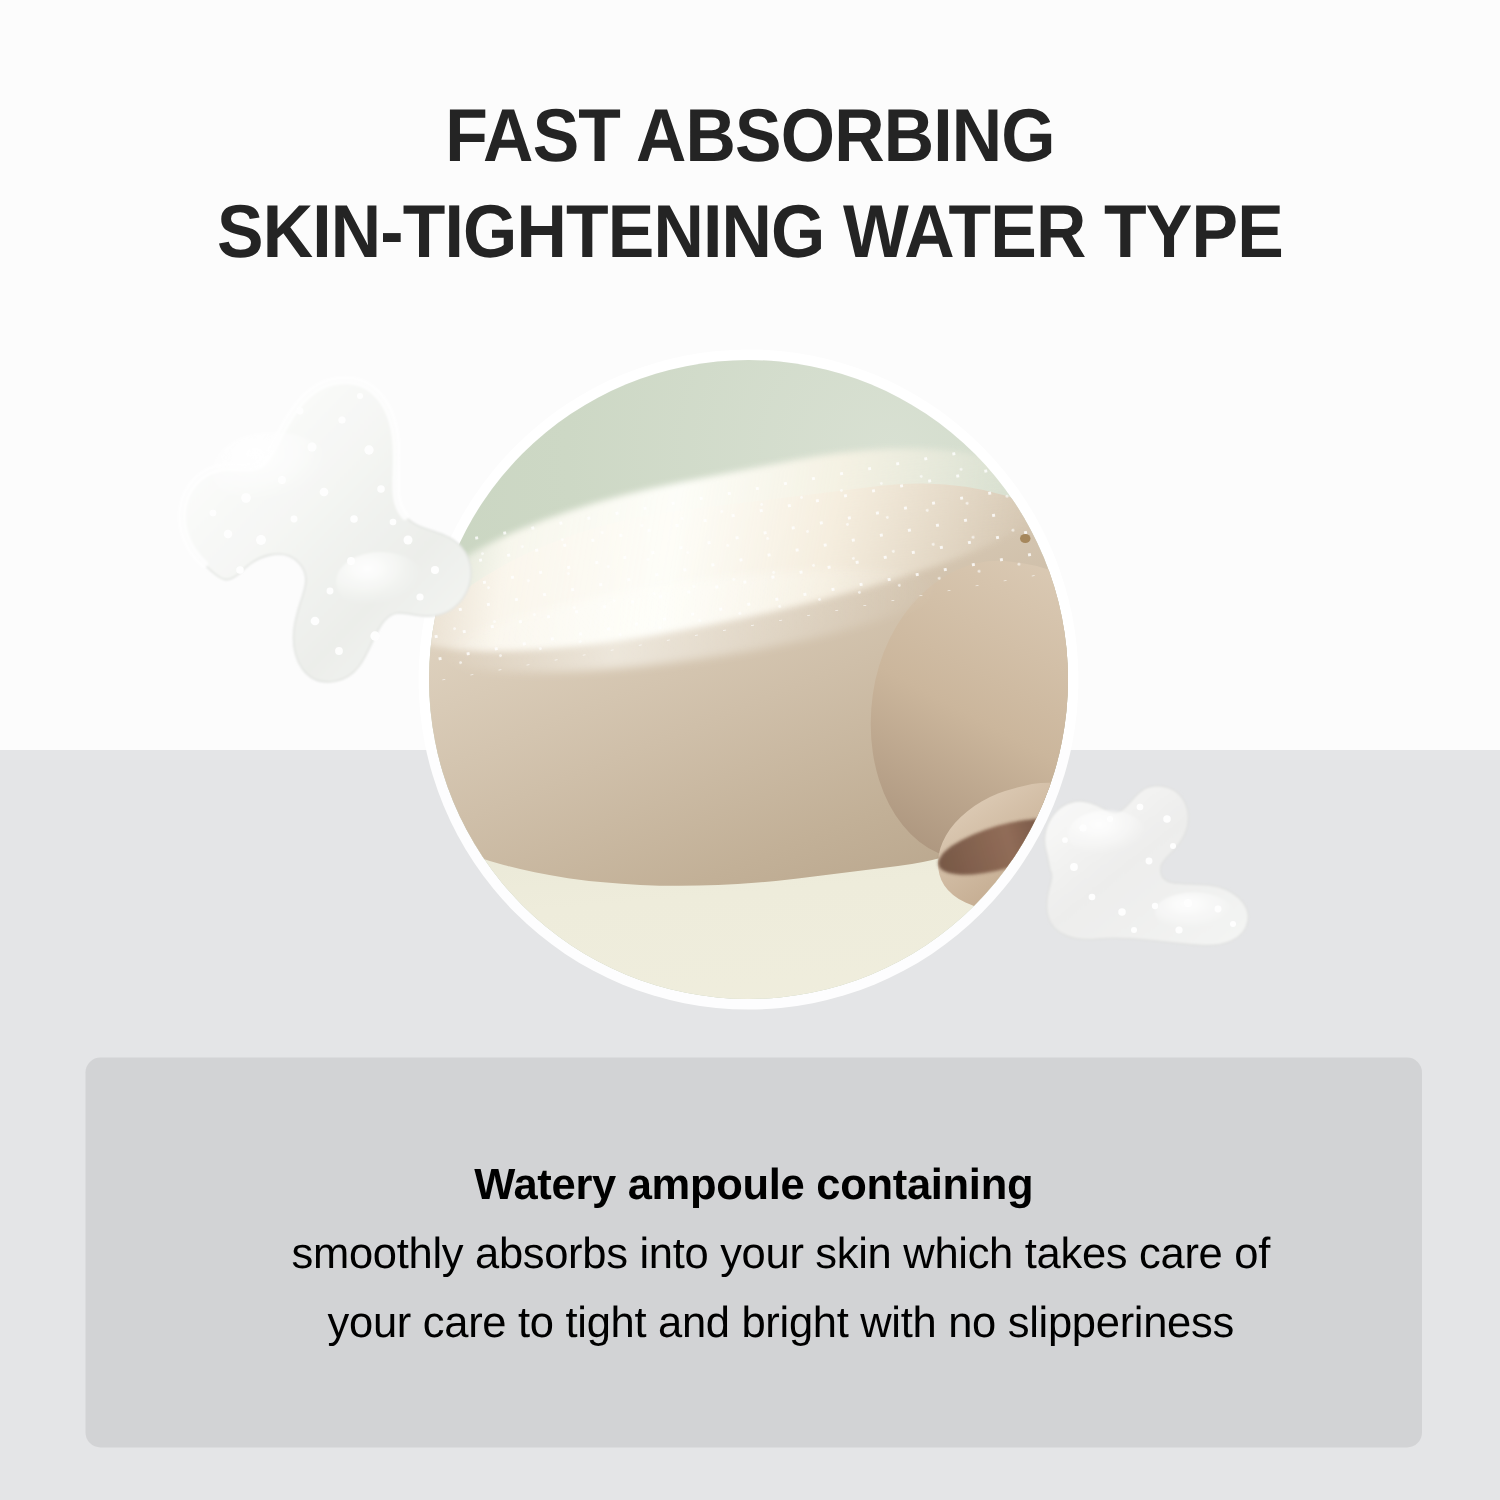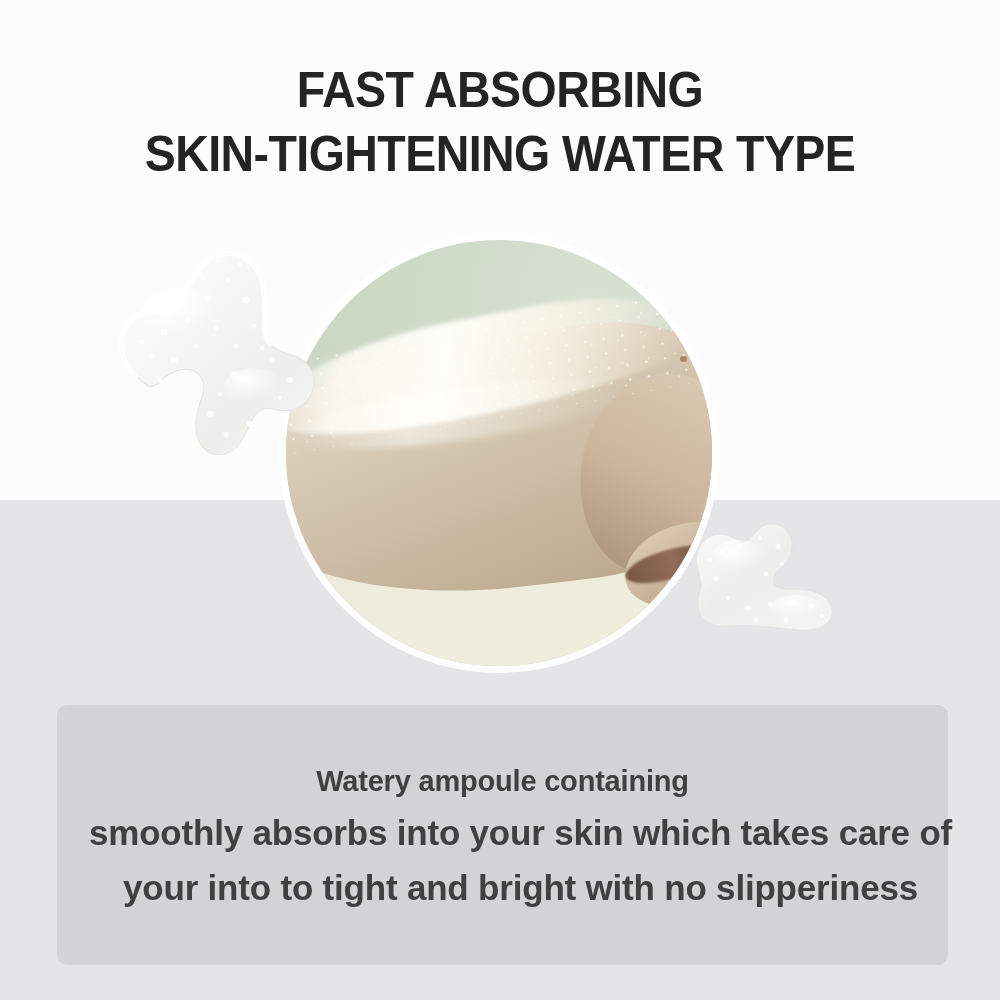--- a/index.html
+++ b/index.html
@@ -226,32 +226,32 @@
     display: flex;
     flex-direction: column;
     align-items: center;
     justify-content: center;
     padding-top: 4px;
   }
   .cap-line {
     display: block;
     width: 100%;
     text-align: center;
-    color: #404040;
+    color: #000000;
     font-family: "Liberation Sans", sans-serif;
     letter-spacing: -0.2px;
   }
   .cap-bold {
     font-weight: 700;
     font-size: 29px;
     line-height: 1.58;
   }
   .cap-reg {
-    font-weight: 700;
-    font-size: 35px;
+    font-weight: 400;
+    font-size: 29px;
     line-height: 1.58;
     padding-left: 36px;
   }
   .tm {
     font-size: 0.58em;
     vertical-align: super;
     letter-spacing: 0;
   }
 </style>
 </head>
@@ -401,16 +401,16 @@
           <circle cx="100" cy="108" r="2.4"></circle>
         <circle cx="70" cy="108" r="2.0"></circle>
           <circle cx="24" cy="48" r="1.9"></circle>
       </g>
     </svg>
   </div>
 
   <div class="caption-box">
     <span class="cap-line cap-bold">Watery ampoule containing</span>
     <span class="cap-line cap-reg">smoothly absorbs into your skin which takes care of</span>
-    <span class="cap-line cap-reg">your into to tight and bright with no slipperiness</span>
+    <span class="cap-line cap-reg">your care to tight and bright with no slipperiness</span>
   </div>
 
 </div>
 
 </body></html>

